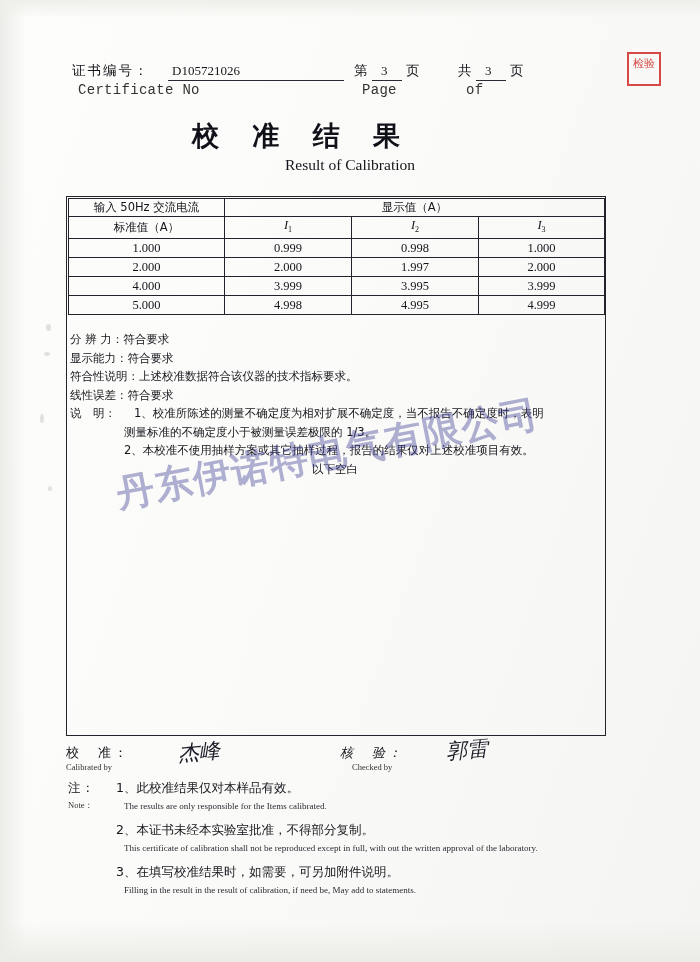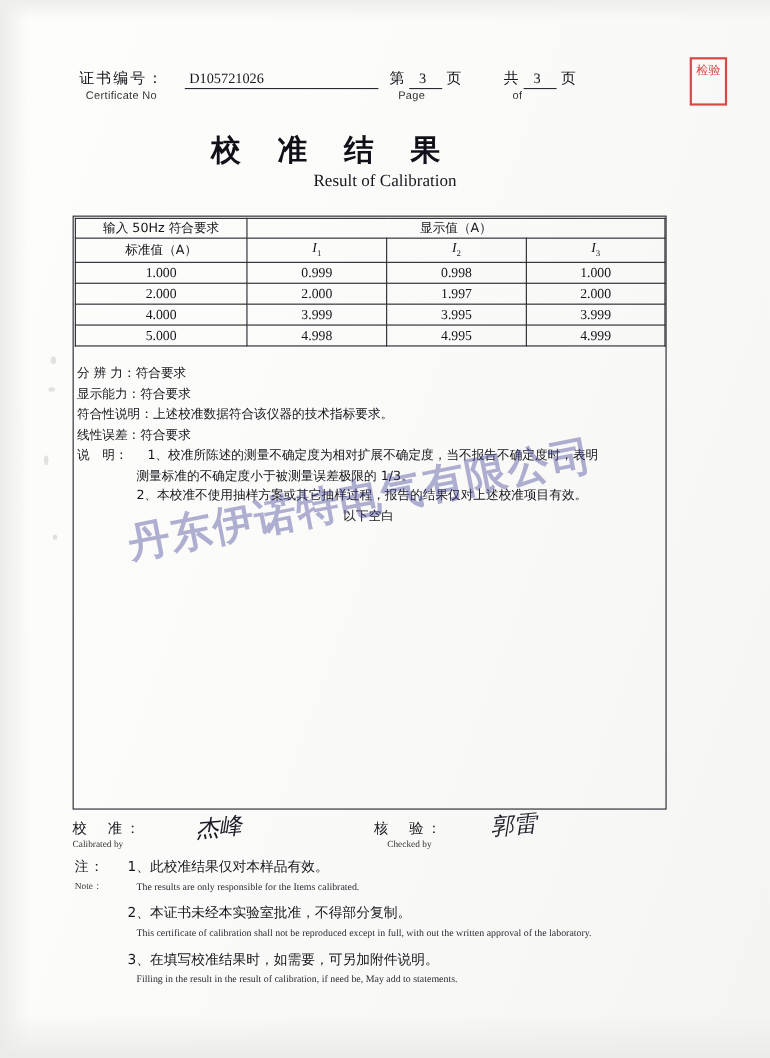--- a/index.html
+++ b/index.html
@@ -49,22 +49,22 @@
   }
   .hdr .lbl-cn {
     position: absolute;
     font-family: "DejaVu Sans", sans-serif;
     font-size: 13.5px;
     letter-spacing: 2px;
     color: #15151b;
   }
   .hdr .lbl-en {
     position: absolute;
-    font-family: Liberation Sans, sans-serif;
-    font-size: 10px;
+    font-family: Liberation Mono, monospace;
+    font-size: 14px;
     color: #333;
     letter-spacing: .3px;
   }
   .hdr .val {
     position: absolute;
     font-family: "Liberation Serif", serif;
     font-size: 13px;
     color: #16161c;
   }
   .hdr .rule {
@@ -184,21 +184,21 @@
     white-space: nowrap;
     letter-spacing: 1px;
   }
 
   
   .stamp {
     position: absolute;
     left: 627px;
     top: 52px;
     width: 34px;
-    height: 44px;
+    height: 34px;
     border: 2px solid #cf2b28;
     color: #cf2b28;
     font-family: "DejaVu Sans", sans-serif;
     font-size: 11px;
     line-height: 12px;
     text-align: center;
     padding-top: 4px;
     box-sizing: border-box;
     opacity: .85;
   }
@@ -311,21 +311,21 @@
 
   <table class="dt">
     <colgroup>
       <col style="width:156px">
       <col style="width:127px">
       <col style="width:127px">
       <col style="width:126px">
     </colgroup>
     <tbody>
       <tr>
-        <td class="hdr-cn">输入 50Hz 符合要求</td>
+        <td class="hdr-cn">输入 50Hz 交流电流</td>
         <td class="hdr-cn" colspan="3">显示值（A）</td>
       </tr>
       <tr>
         <td class="hdr-cn">标准值（A）</td>
         <td><span class="ital">I</span><span class="sub">1</span></td>
         <td><span class="ital">I</span><span class="sub">2</span></td>
         <td><span class="ital">I</span><span class="sub">3</span></td>
       </tr>
       <tr>
         <td class="num">1.000</td>
@@ -368,21 +368,21 @@
     <div class="blank-line">以下空白</div>
   </div>
 
   <div class="watermark">丹东伊诺特电气有限公司</div>
 
   <div class="sig">
     <div class="cn" style="left:0px; top:2px;">校　准：</div>
     <div class="en" style="left:0px; top:20px;">Calibrated by</div>
     <div class="scribble" style="left:112px; top:-4px;">杰峰</div>
 
-    <div class="cn" style="left:274px; top:2px;">核　验：</div>
+    <div class="cn" style="left:274px; top:2px;font-style:italic;">核　验：</div>
     <div class="en" style="left:286px; top:20px;">Checked by</div>
     <div class="scribble" style="left:380px; top:-6px;">郭雷</div>
   </div>
 
   <div class="foot">
     <div class="k-cn" style="left:0px; top:0px;">注：</div>
     <div class="k-en" style="left:0px; top:20px;">Note：</div>
 
     <div class="item-cn" style="left:48px; top:0px;">1、此校准结果仅对本样品有效。</div>
     <div class="item-en" style="left:56px; top:21px;">The results are only responsible for the Items calibrated.</div>

